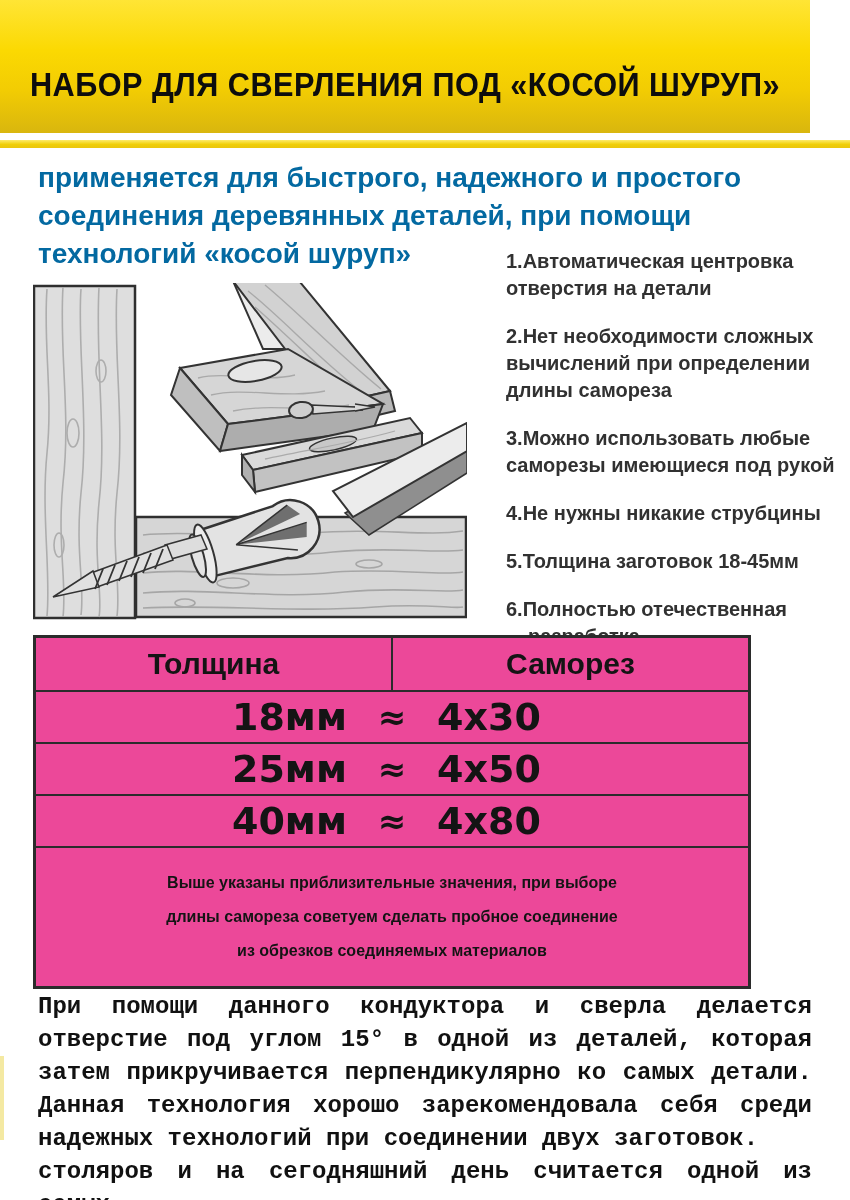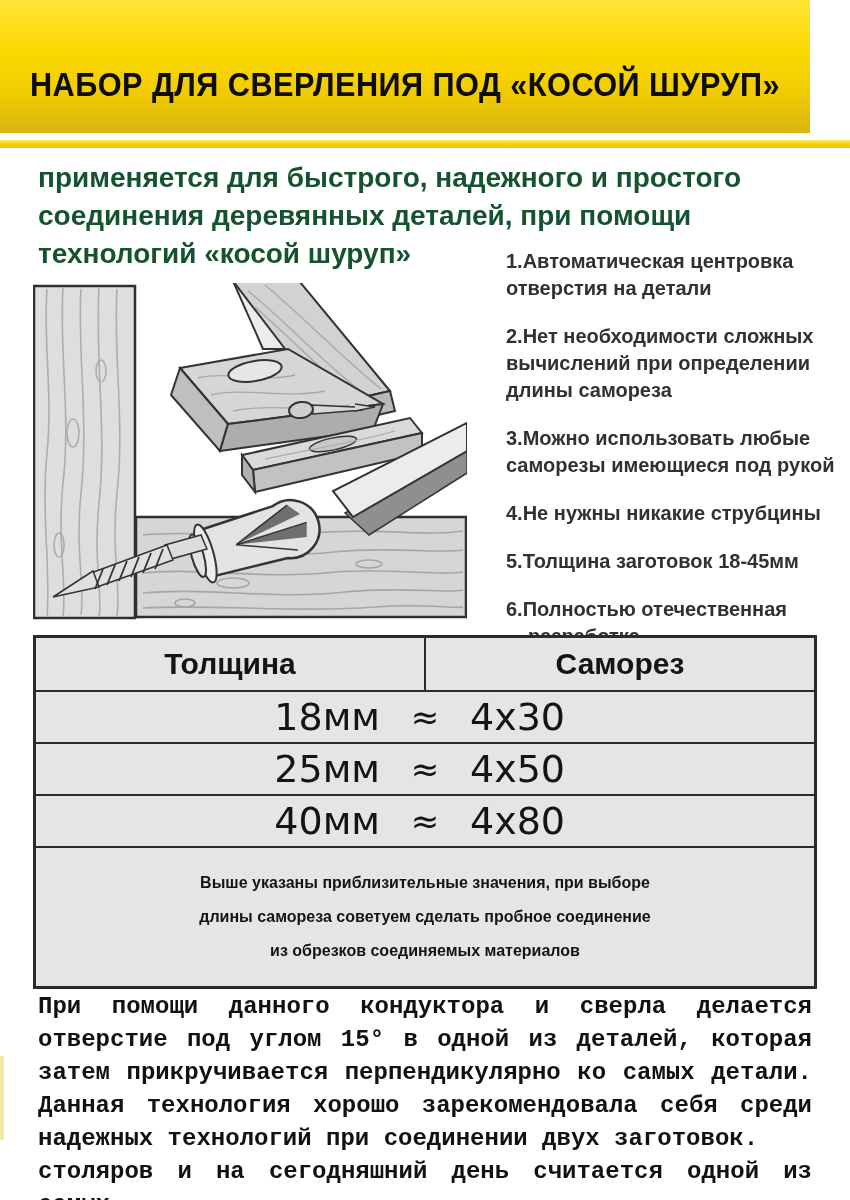--- a/index.html
+++ b/index.html
@@ -17,47 +17,47 @@
     text-align:center;font-size:33px;font-weight:700;letter-spacing:0.5px;
     color:#0d0d0d;transform:scaleX(0.93);transform-origin:center;white-space:nowrap;
   }
   .stripe{
     position:absolute;left:0;top:140px;width:850px;height:8px;
     background:linear-gradient(180deg,#fdeb6a 0%,#f0cf08 55%,#eac60d 100%);
   }
   
   .intro{
     position:absolute;left:38px;top:159px;width:784px;
-    font-size:28px;font-weight:700;line-height:38px;color:#14532d;
+    font-size:28px;font-weight:700;line-height:38px;color:#0369a1;
   }
   
   .benefits{
     position:absolute;left:506px;top:248px;width:342px;
     font-size:20px;font-weight:700;line-height:27px;color:#313131;
   }
   .benefits .item{margin:0 0 21px 0;}
   .benefits .item.hang{padding-left:22px;text-indent:-22px;}
   
   .illus{position:absolute;left:33px;top:283px;width:434px;height:338px;}
   
   .sizes{
-    position:absolute;left:33px;top:635px;width:784px;
-    border:3px solid #2b2b2b;box-sizing:border-box;background:#e5e5e5;
+    position:absolute;left:33px;top:635px;width:718px;
+    border:3px solid #2b2b2b;box-sizing:border-box;background:#ec4899;
   }
   .sizes .hdr{display:flex;height:52px;border-bottom:2px solid #2b2b2b;}
   .sizes .hdr .cell{
     flex:1;display:flex;align-items:center;justify-content:center;
     font-size:30px;font-weight:700;color:#141414;
   }
   .sizes .hdr .cell:first-child{border-right:2px solid #2b2b2b;}
   .sizes .row{
     display:flex;height:50px;align-items:center;justify-content:center;
     border-bottom:2px solid #2b2b2b;
     font-family:"DejaVu Sans","Liberation Sans",sans-serif;
-    font-size:38px;font-weight:400;color:#141414;
+    font-size:38px;font-weight:700;color:#141414;
   }
   .sizes .row .th{width:180px;text-align:right;}
   .sizes .row .ap{width:90px;text-align:center;font-size:34px;}
   .sizes .row .sc{width:180px;text-align:left;}
   .sizes .note{
     padding:18px 26px 18px 26px;text-align:center;
     font-size:16px;font-weight:700;line-height:34px;color:#141414;
   }
   
   .footer{

